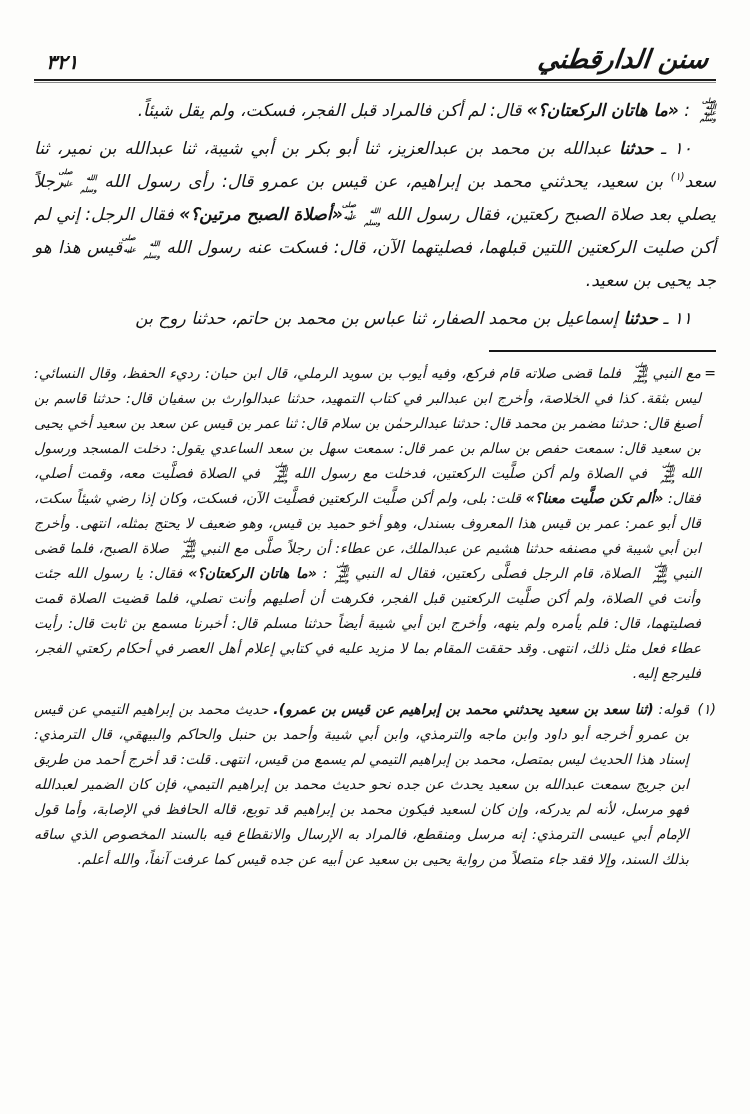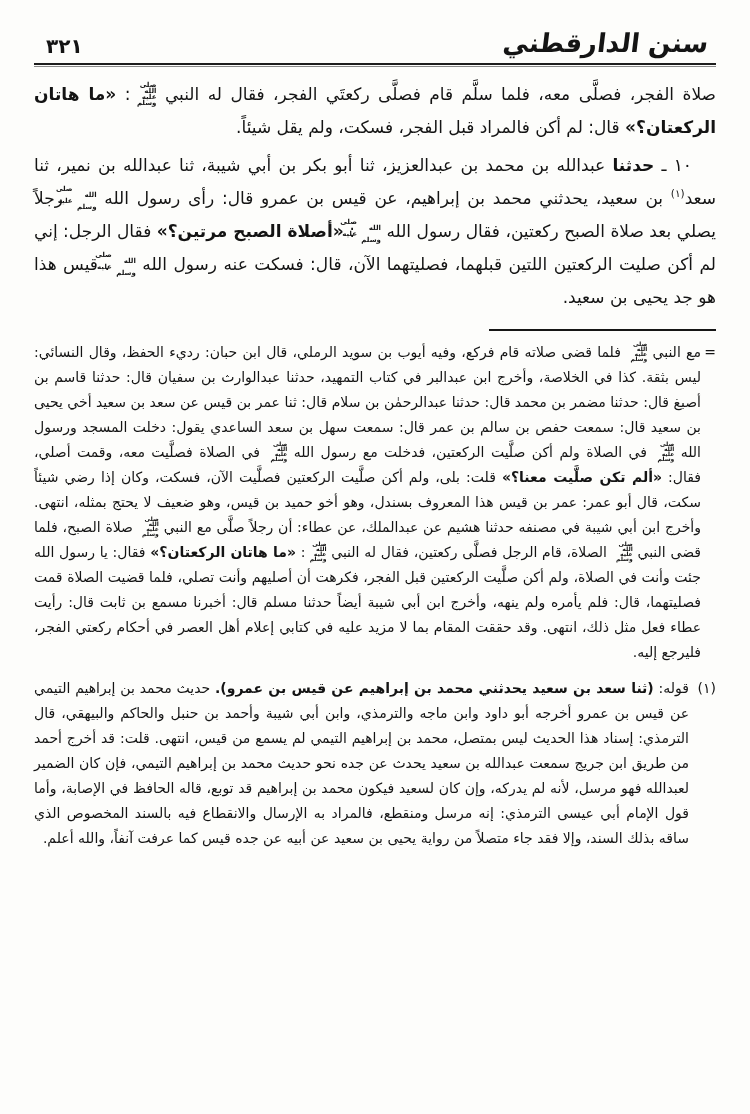--- a/index.html
+++ b/index.html
@@ -5,23 +5,24 @@
   * { margin:0; padding:0; box-sizing:border-box; }
   html,body { width:750px; height:1114px; overflow:hidden; }
   body {
     background:#fbfbf9;
     color:#141414;
     font-family:"DejaVu Sans", sans-serif;
     direction:rtl;
   }
   .page {
     width:750px; height:1114px;
-    padding:28px 34px 0 34px;
+    padding:44px 34px 0 34px;
     background:#fdfdfb;
     position:relative;
+    font-style:italic;
   }
   
   .hdr {
     direction:ltr;
     display:flex;
     justify-content:space-between;
     align-items:flex-end;
     padding:0 8px 5px 12px;
   }
   .page-number {
@@ -94,22 +95,23 @@
 
 <div class="page">
 
   <div class="hdr">
     <div class="page-number">٣٢١</div>
     <div class="book-title">سنن الدارقطني</div>
   </div>
   <div class="hdr-rule"></div>
 
   <div class="main-text" id="main-text">
-      <p class="main-para"><span>صلاة الفجر، فصلَّى معه، فلما سلَّم قام فصلَّى ركعتَي الفجر، فقال له النبي </span><span class="saw"><span>صلى الله</span><span>عليه وسلم</span></span><span>: </span><span class="b">«ما هاتان الركعتان؟»</span><span> قال: لم أكن فالمراد قبل الفجر، فسكت، ولم يقل شيئاً.</span></p>
+      <p class="main-para"><span class="saw"><span>صلى الله</span><span>عليه وسلم</span></span><span>: </span><span class="b">«ما هاتان الركعتان؟»</span><span> قال: لم أكن فالمراد قبل الفجر، فسكت، ولم يقل شيئاً.</span></p>
       <p class="main-para indent"><span>١٠ ـ </span><span class="b">حدثنا</span><span> عبدالله بن محمد بن عبدالعزيز، ثنا أبو بكر بن أبي شيبة، ثنا عبدالله بن نمير، ثنا سعد</span><sup class="fn-ref">(١)</sup><span> بن سعيد، يحدثني محمد بن إبراهيم، عن قيس بن عمرو قال: رأى رسول الله </span><span class="saw"><span>صلى الله</span><span>عليه وسلم</span></span><span> رجلاً يصلي بعد صلاة الصبح ركعتين، فقال رسول الله </span><span class="saw"><span>صلى الله</span><span>عليه وسلم</span></span><span>: </span><span class="b">«أصلاة الصبح مرتين؟»</span><span> فقال الرجل: إني لم أكن صليت الركعتين اللتين قبلهما، فصليتهما الآن، قال: فسكت عنه رسول الله </span><span class="saw"><span>صلى الله</span><span>عليه وسلم</span></span><span>. قيس هذا هو جد يحيى بن سعيد.</span></p>
+      <p class="main-para indent"><span>١١ ـ </span><span class="b">حدثنا</span><span> إسماعيل بن محمد الصفار، ثنا عباس بن محمد بن حاتم، حدثنا روح بن</span></p>
     </div>
 
   <div class="fn-sep"></div>
 
   <div class="footnotes" id="footnotes">
       <p class="footnote cont"><span class="fn-marker">=</span><span> مع النبي </span><span class="saw"><span>صلى الله</span><span>عليه وسلم</span></span><span> فلما قضى صلاته قام فركع، وفيه أيوب بن سويد الرملي، قال ابن حبان: رديء الحفظ، وقال النسائي: ليس بثقة. كذا في الخلاصة، وأخرج ابن عبدالبر في كتاب التمهيد، حدثنا عبدالوارث بن سفيان قال: حدثنا قاسم بن أصبغ قال: حدثنا مضمر بن محمد قال: حدثنا عبدالرحمٰن بن سلام قال: ثنا عمر بن قيس عن سعد بن سعيد أخي يحيى بن سعيد قال: سمعت حفص بن سالم بن عمر قال: سمعت سهل بن سعد الساعدي يقول: دخلت المسجد ورسول الله </span><span class="saw"><span>صلى الله</span><span>عليه وسلم</span></span><span> في الصلاة ولم أكن صلَّيت الركعتين، فدخلت مع رسول الله </span><span class="saw"><span>صلى الله</span><span>عليه وسلم</span></span><span> في الصلاة فصلَّيت معه، وقمت أصلي، فقال: </span><span class="b">«ألم تكن صلَّيت معنا؟»</span><span> قلت: بلى، ولم أكن صلَّيت الركعتين فصلَّيت الآن، فسكت، وكان إذا رضي شيئاً سكت، قال أبو عمر: عمر بن قيس هذا المعروف بسندل، وهو أخو حميد بن قيس، وهو ضعيف لا يحتج بمثله، انتهى. وأخرج ابن أبي شيبة في مصنفه حدثنا هشيم عن عبدالملك، عن عطاء: أن رجلاً صلَّى مع النبي </span><span class="saw"><span>صلى الله</span><span>عليه وسلم</span></span><span> صلاة الصبح، فلما قضى النبي </span><span class="saw"><span>صلى الله</span><span>عليه وسلم</span></span><span> الصلاة، قام الرجل فصلَّى ركعتين، فقال له النبي </span><span class="saw"><span>صلى الله</span><span>عليه وسلم</span></span><span>: </span><span class="b">«ما هاتان الركعتان؟»</span><span> فقال: يا رسول الله جئت وأنت في الصلاة، ولم أكن صلَّيت الركعتين قبل الفجر، فكرهت أن أصليهم وأنت تصلي، فلما قضيت الصلاة قمت فصليتهما، قال: فلم يأمره ولم ينهه، وأخرج ابن أبي شيبة أيضاً حدثنا مسلم قال: أخبرنا مسمع بن ثابت قال: رأيت عطاء فعل مثل ذلك، انتهى. وقد حققت المقام بما لا مزيد عليه في كتابي إعلام أهل العصر في أحكام ركعتي الفجر، فليرجع إليه.</span></p>
       <p class="footnote numbered"><span class="fn-marker">(١)</span><span> قوله: </span><span class="b">(ثنا سعد بن سعيد يحدثني محمد بن إبراهيم عن قيس بن عمرو).</span><span> حديث محمد بن إبراهيم التيمي عن قيس بن عمرو أخرجه أبو داود وابن ماجه والترمذي، وابن أبي شيبة وأحمد بن حنبل والحاكم والبيهقي، قال الترمذي: إسناد هذا الحديث ليس بمتصل، محمد بن إبراهيم التيمي لم يسمع من قيس، انتهى. قلت: قد أخرج أحمد من طريق ابن جريج سمعت عبدالله بن سعيد يحدث عن جده نحو حديث محمد بن إبراهيم التيمي، فإن كان الضمير لعبدالله فهو مرسل، لأنه لم يدركه، وإن كان لسعيد فيكون محمد بن إبراهيم قد توبع، قاله الحافظ في الإصابة، وأما قول الإمام أبي عيسى الترمذي: إنه مرسل ومنقطع، فالمراد به الإرسال والانقطاع فيه بالسند المخصوص الذي ساقه بذلك السند، وإلا فقد جاء متصلاً من رواية يحيى بن سعيد عن أبيه عن جده قيس كما عرفت آنفاً، والله أعلم.</span></p>
     </div>
 
 </div>

